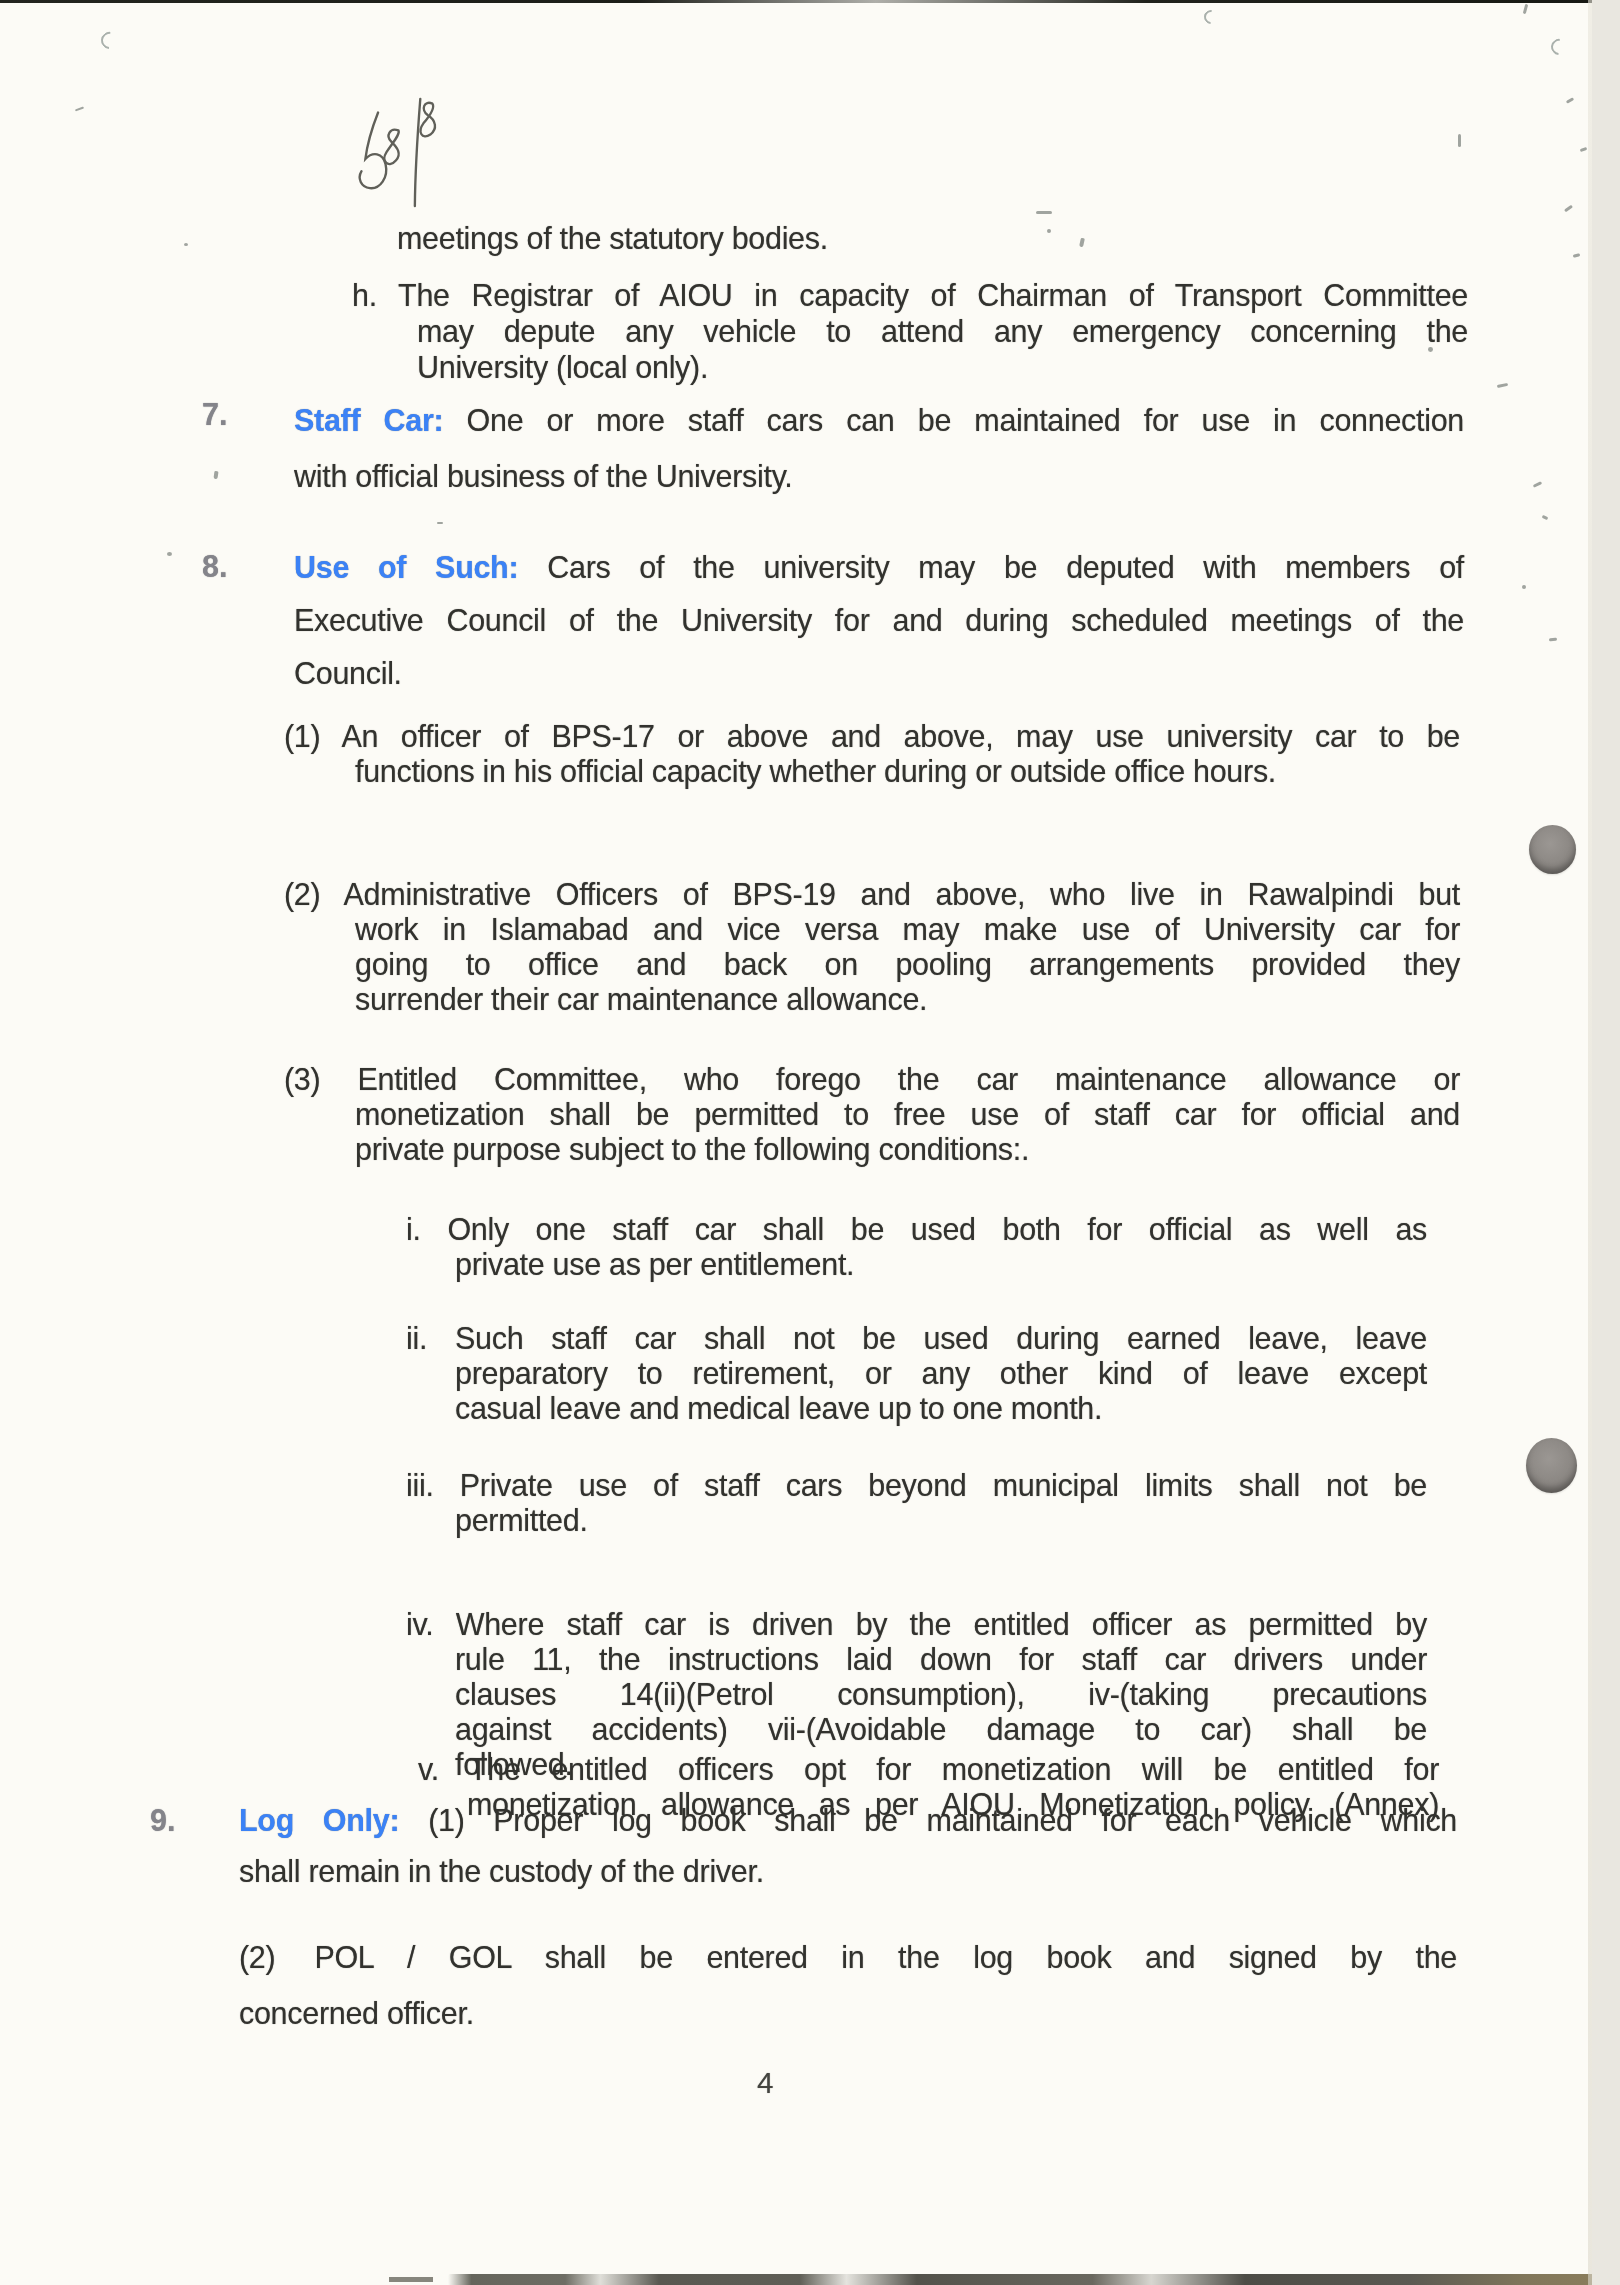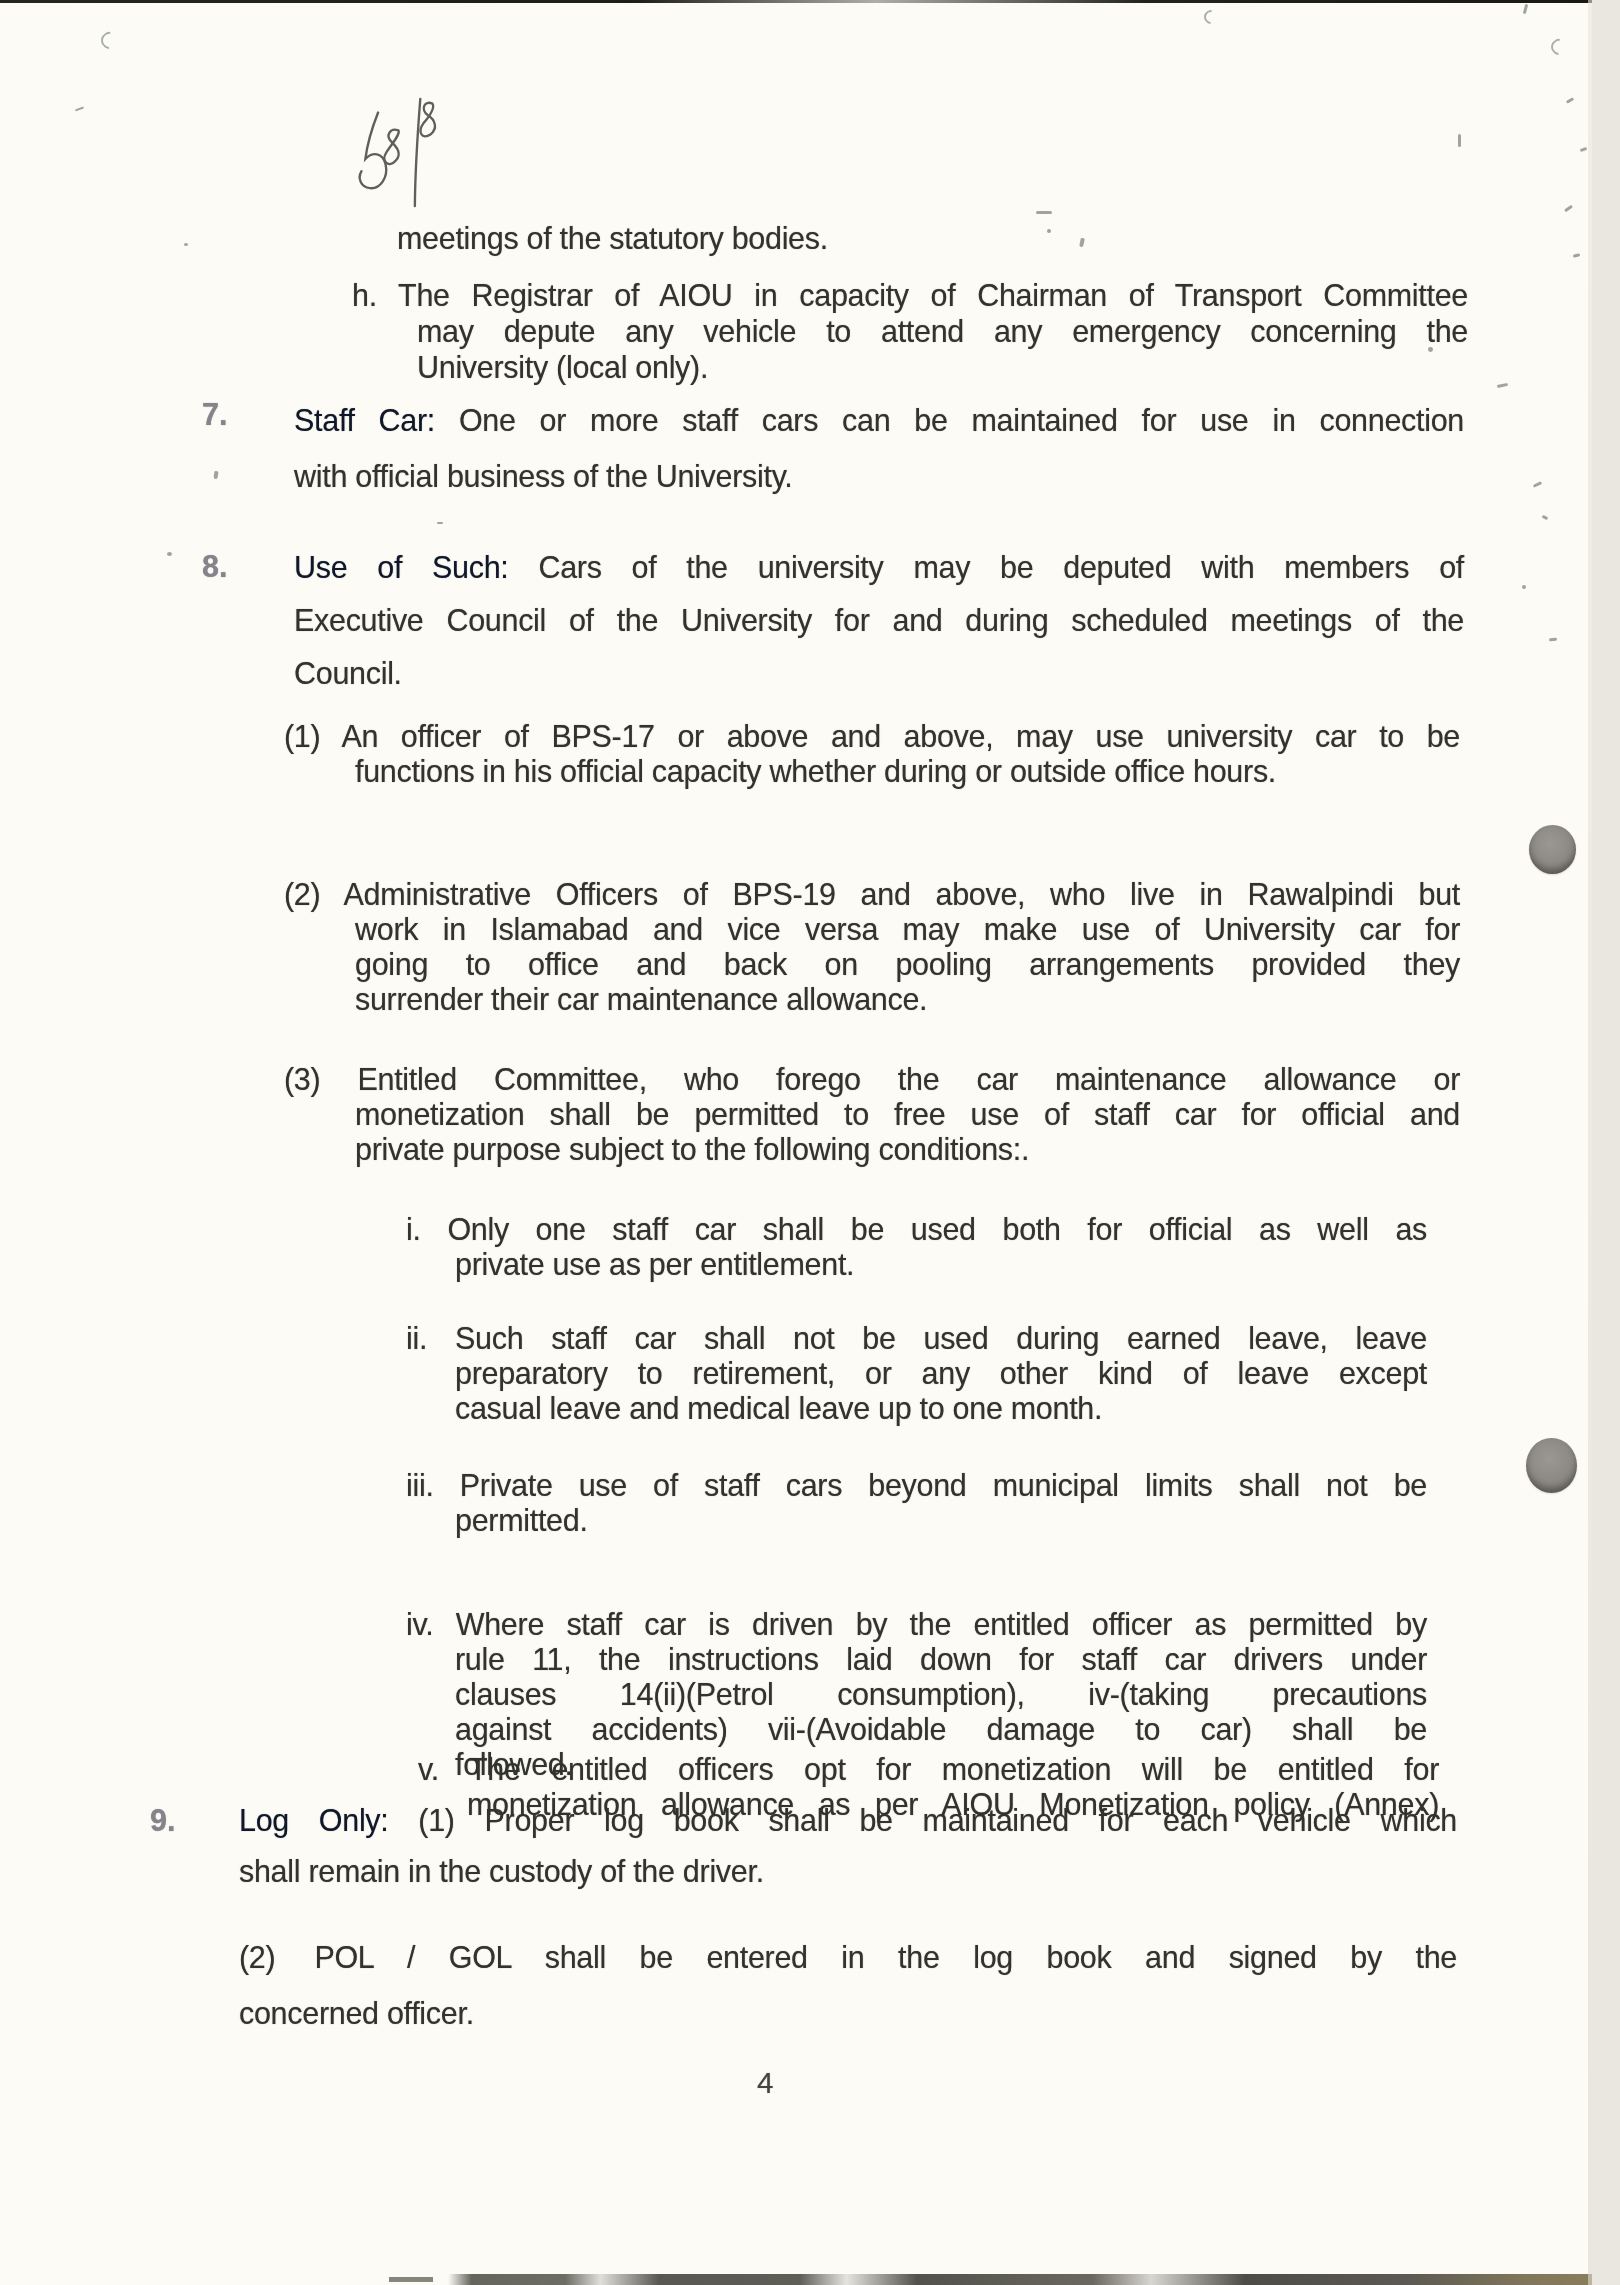--- a/index.html
+++ b/index.html
@@ -37,21 +37,21 @@
   .lh37{line-height:36px;}
   .lh36{line-height:35px;}
   .lh52{line-height:51px;}
   .lh54{line-height:53px;}
   .lh57{line-height:56px;}
   .ln{text-align:left;}
   .jl{text-align:justify;text-align-last:justify;}
   .ind66{padding-left:65px;}
   .ind72{padding-left:71px;}
   .ind50{padding-left:49px;}
-  .b{font-weight:400;color:#0f172a;}
+  .b{font-weight:700;color:#3b82f6;}
   .num{position:absolute;font-size:30.5px;font-weight:700;color:#84848a;
     text-shadow:0 0 1px rgba(110,110,118,.8);letter-spacing:0;}
   .pageno{position:absolute;left:757px;top:2066px;font-size:29.6px;color:#44443f;
     text-shadow:0 0 1px rgba(60,60,58,.5);}
   .m2{display:inline-block;margin-right:39px;}
 
   
   .hand{position:absolute;left:343px;top:91px;}
 
   

